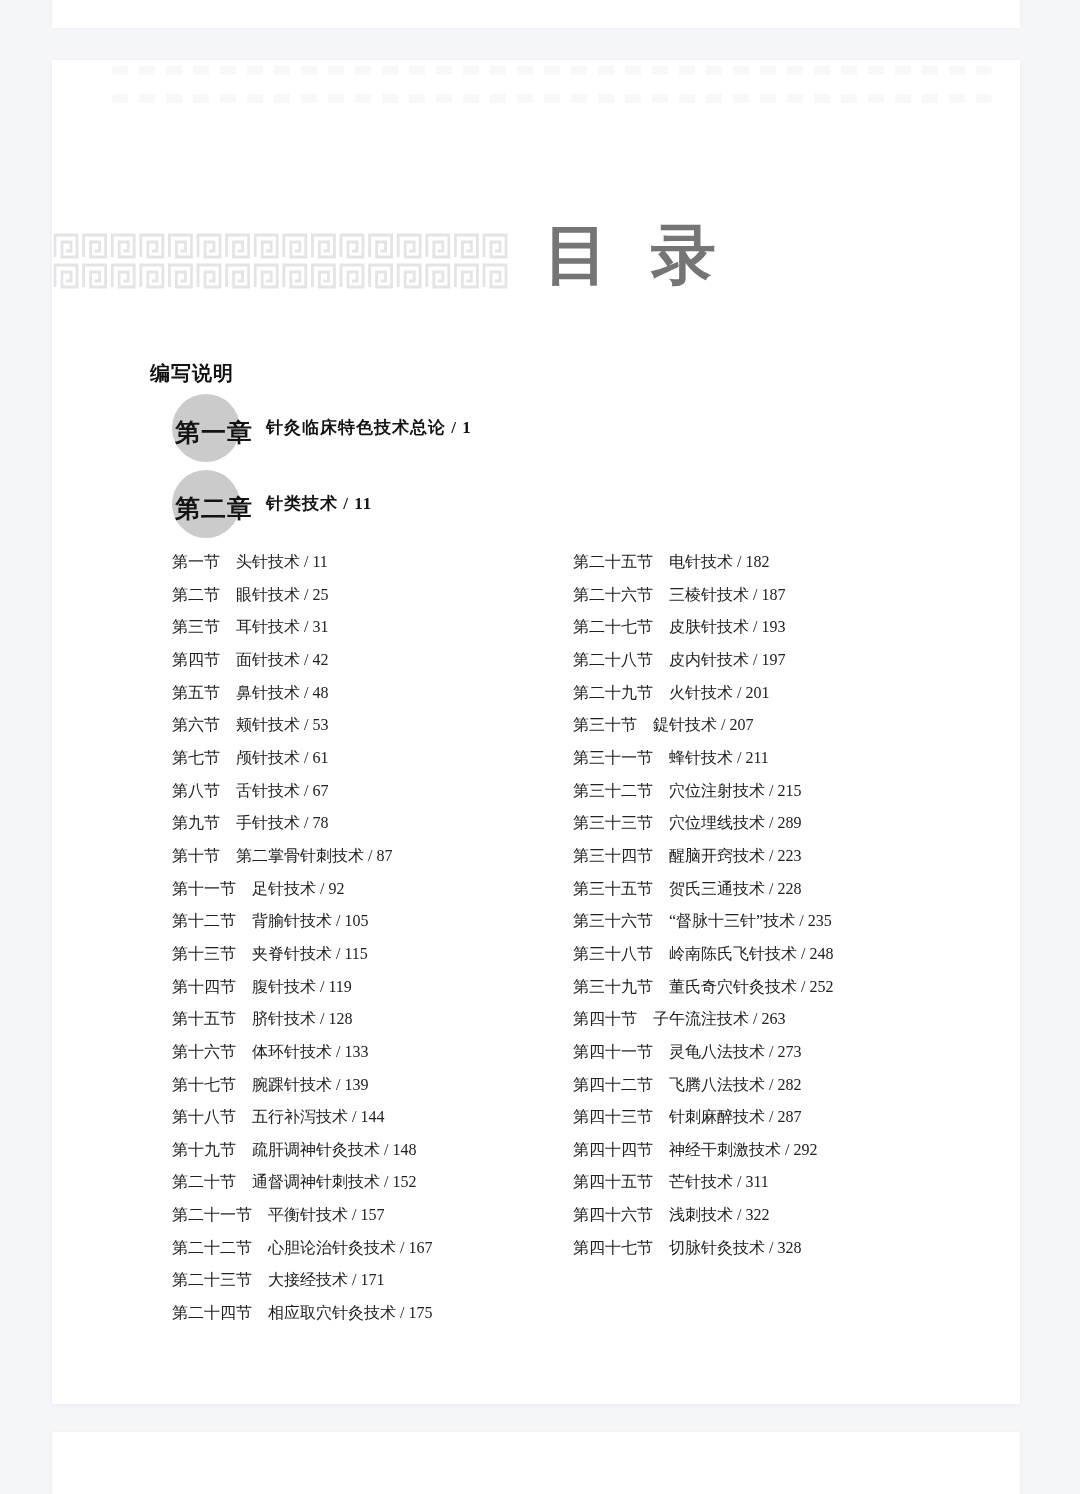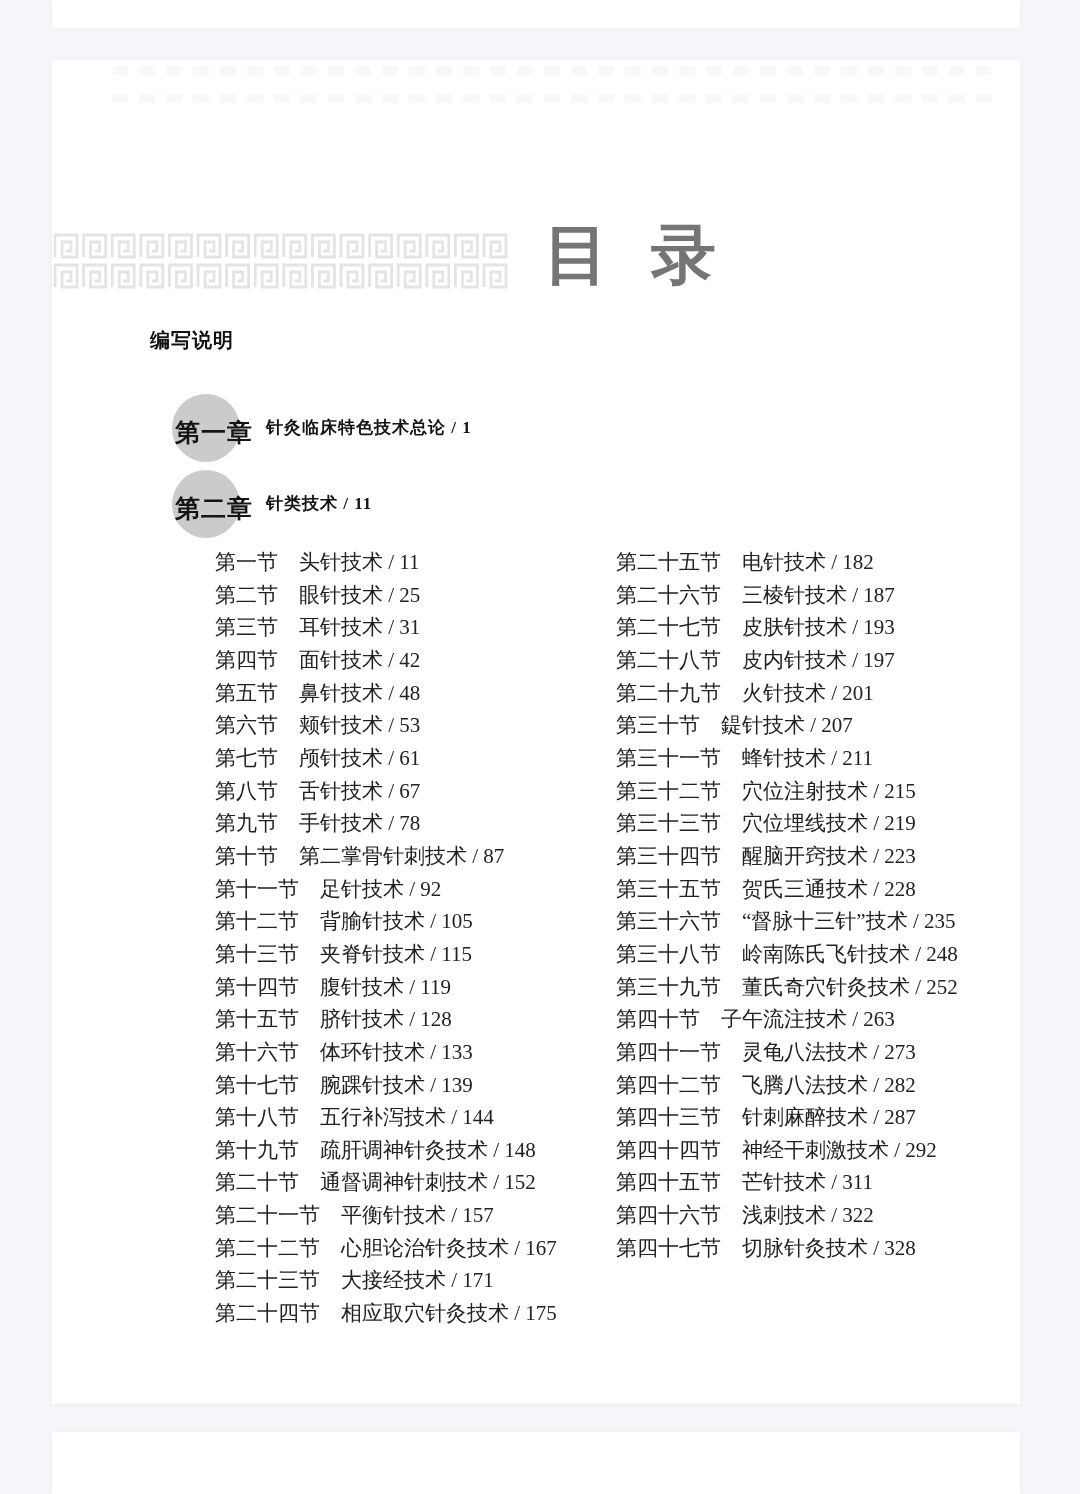--- a/index.html
+++ b/index.html
@@ -35,21 +35,21 @@
   }
   #meander{position:absolute;left:0;top:171px;width:458px;height:60px;}
   #page-title{
     position:absolute;left:492px;top:163px;
     display:flex;gap:42px;
     font-size:65px;line-height:1;font-weight:700;
     color:#757575;
     font-family:"Liberation Serif","DejaVu Serif",serif;
   }
   #intro-label{
-    position:absolute;left:98px;top:267px;
+    position:absolute;left:98px;top:300px;
     font-family:"Liberation Sans","DejaVu Sans",sans-serif;
     font-weight:700;font-size:20px;color:#121212;
     letter-spacing:1px;
   }
   .chapter{
     position:absolute;left:15px;width:900px;height:70px;margin-left:8px;
   }
   #chapter-1{top:334px;}
   #chapter-2{top:410px;}
   .chapter-circle{
@@ -62,22 +62,22 @@
     font-size:25px;font-weight:700;color:#141414;
     letter-spacing:1px;
   }
   .ch-text{
     position:absolute;left:191px;top:22px;
     font-size:17px;font-weight:700;color:#141414;
     letter-spacing:1px;
   }
   .toc-col{
     position:absolute;top:486px;
-    font-size:21px;line-height:32.66px;
-    color:#212121;white-space:nowrap;margin-left:43px;
+    font-size:16px;line-height:32.66px;
+    color:#212121;white-space:nowrap;
   }
   #toc-left{left:120px;}
   #toc-right{left:521px;}
   .toc-row{height:32.66px;}
   .toc-row.kai{
     font-style:italic;
     padding-left:16px;
     color:#2a2a2a;
   }
 </style>
@@ -175,21 +175,21 @@
       </div>
     <div id="toc-right" class="toc-col">
         <div class="toc-row">第二十五节　电针技术 / 182</div>
         <div class="toc-row">第二十六节　三棱针技术 / 187</div>
         <div class="toc-row">第二十七节　皮肤针技术 / 193</div>
         <div class="toc-row">第二十八节　皮内针技术 / 197</div>
         <div class="toc-row">第二十九节　火针技术 / 201</div>
         <div class="toc-row">第三十节　鍉针技术 / 207</div>
         <div class="toc-row">第三十一节　蜂针技术 / 211</div>
         <div class="toc-row">第三十二节　穴位注射技术 / 215</div>
-        <div class="toc-row">第三十三节　穴位埋线技术 / 219</div>
+        <div class="toc-row">第三十三节　穴位埋线技术 / 289</div>
         <div class="toc-row">第三十四节　醒脑开窍技术 / 223</div>
         <div class="toc-row">第三十五节　贺氏三通技术 / 228</div>
         <div class="toc-row">第三十六节　“督脉十三针”技术 / 235</div>
         <div class="toc-row">第三十八节　岭南陈氏飞针技术 / 248</div>
         <div class="toc-row">第三十九节　董氏奇穴针灸技术 / 252</div>
         <div class="toc-row">第四十节　子午流注技术 / 263</div>
         <div class="toc-row">第四十一节　灵龟八法技术 / 273</div>
         <div class="toc-row">第四十二节　飞腾八法技术 / 282</div>
         <div class="toc-row">第四十三节　针刺麻醉技术 / 287</div>
         <div class="toc-row">第四十四节　神经干刺激技术 / 292</div>

